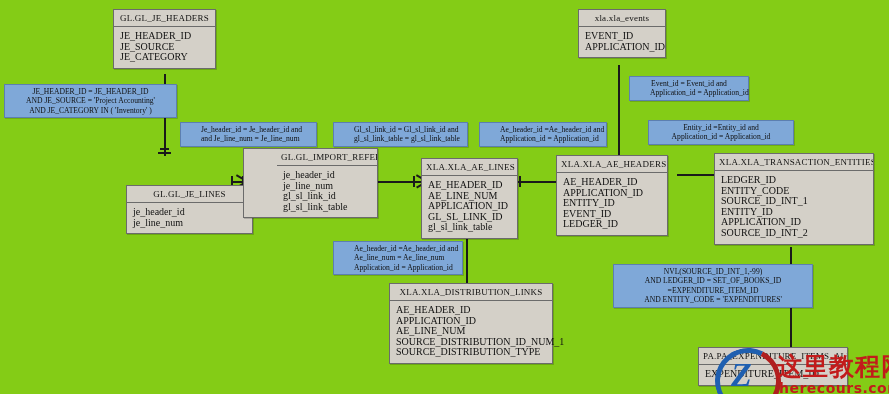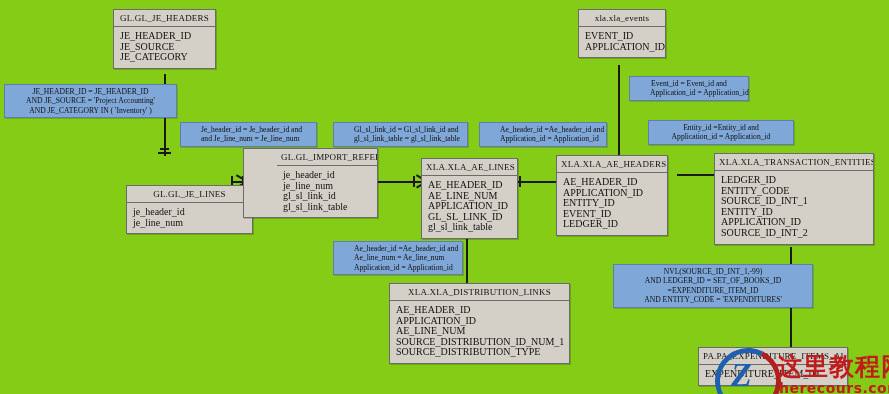--- a/index.html
+++ b/index.html
@@ -191,21 +191,21 @@
     <div class="ebody">
       <div>LEDGER_ID</div>
       <div>ENTITY_CODE</div>
       <div>SOURCE_ID_INT_1</div>
       <div>ENTITY_ID</div>
       <div>APPLICATION_ID</div>
       <div>SOURCE_ID_INT_2</div>
     </div>
   </div>
 
-  <div class="entity" style="left:389px;top:283px;width:181px;">
+  <div class="entity" style="left:389px;top:283px;width:164px;">
     <div class="ehead">XLA.XLA_DISTRIBUTION_LINKS</div>
     <div class="ebody">
       <div>AE_HEADER_ID</div>
       <div>APPLICATION_ID</div>
       <div>AE_LINE_NUM</div>
       <div>SOURCE_DISTRIBUTION_ID_NUM_1</div>
       <div>SOURCE_DISTRIBUTION_TYPE</div>
     </div>
   </div>
 

